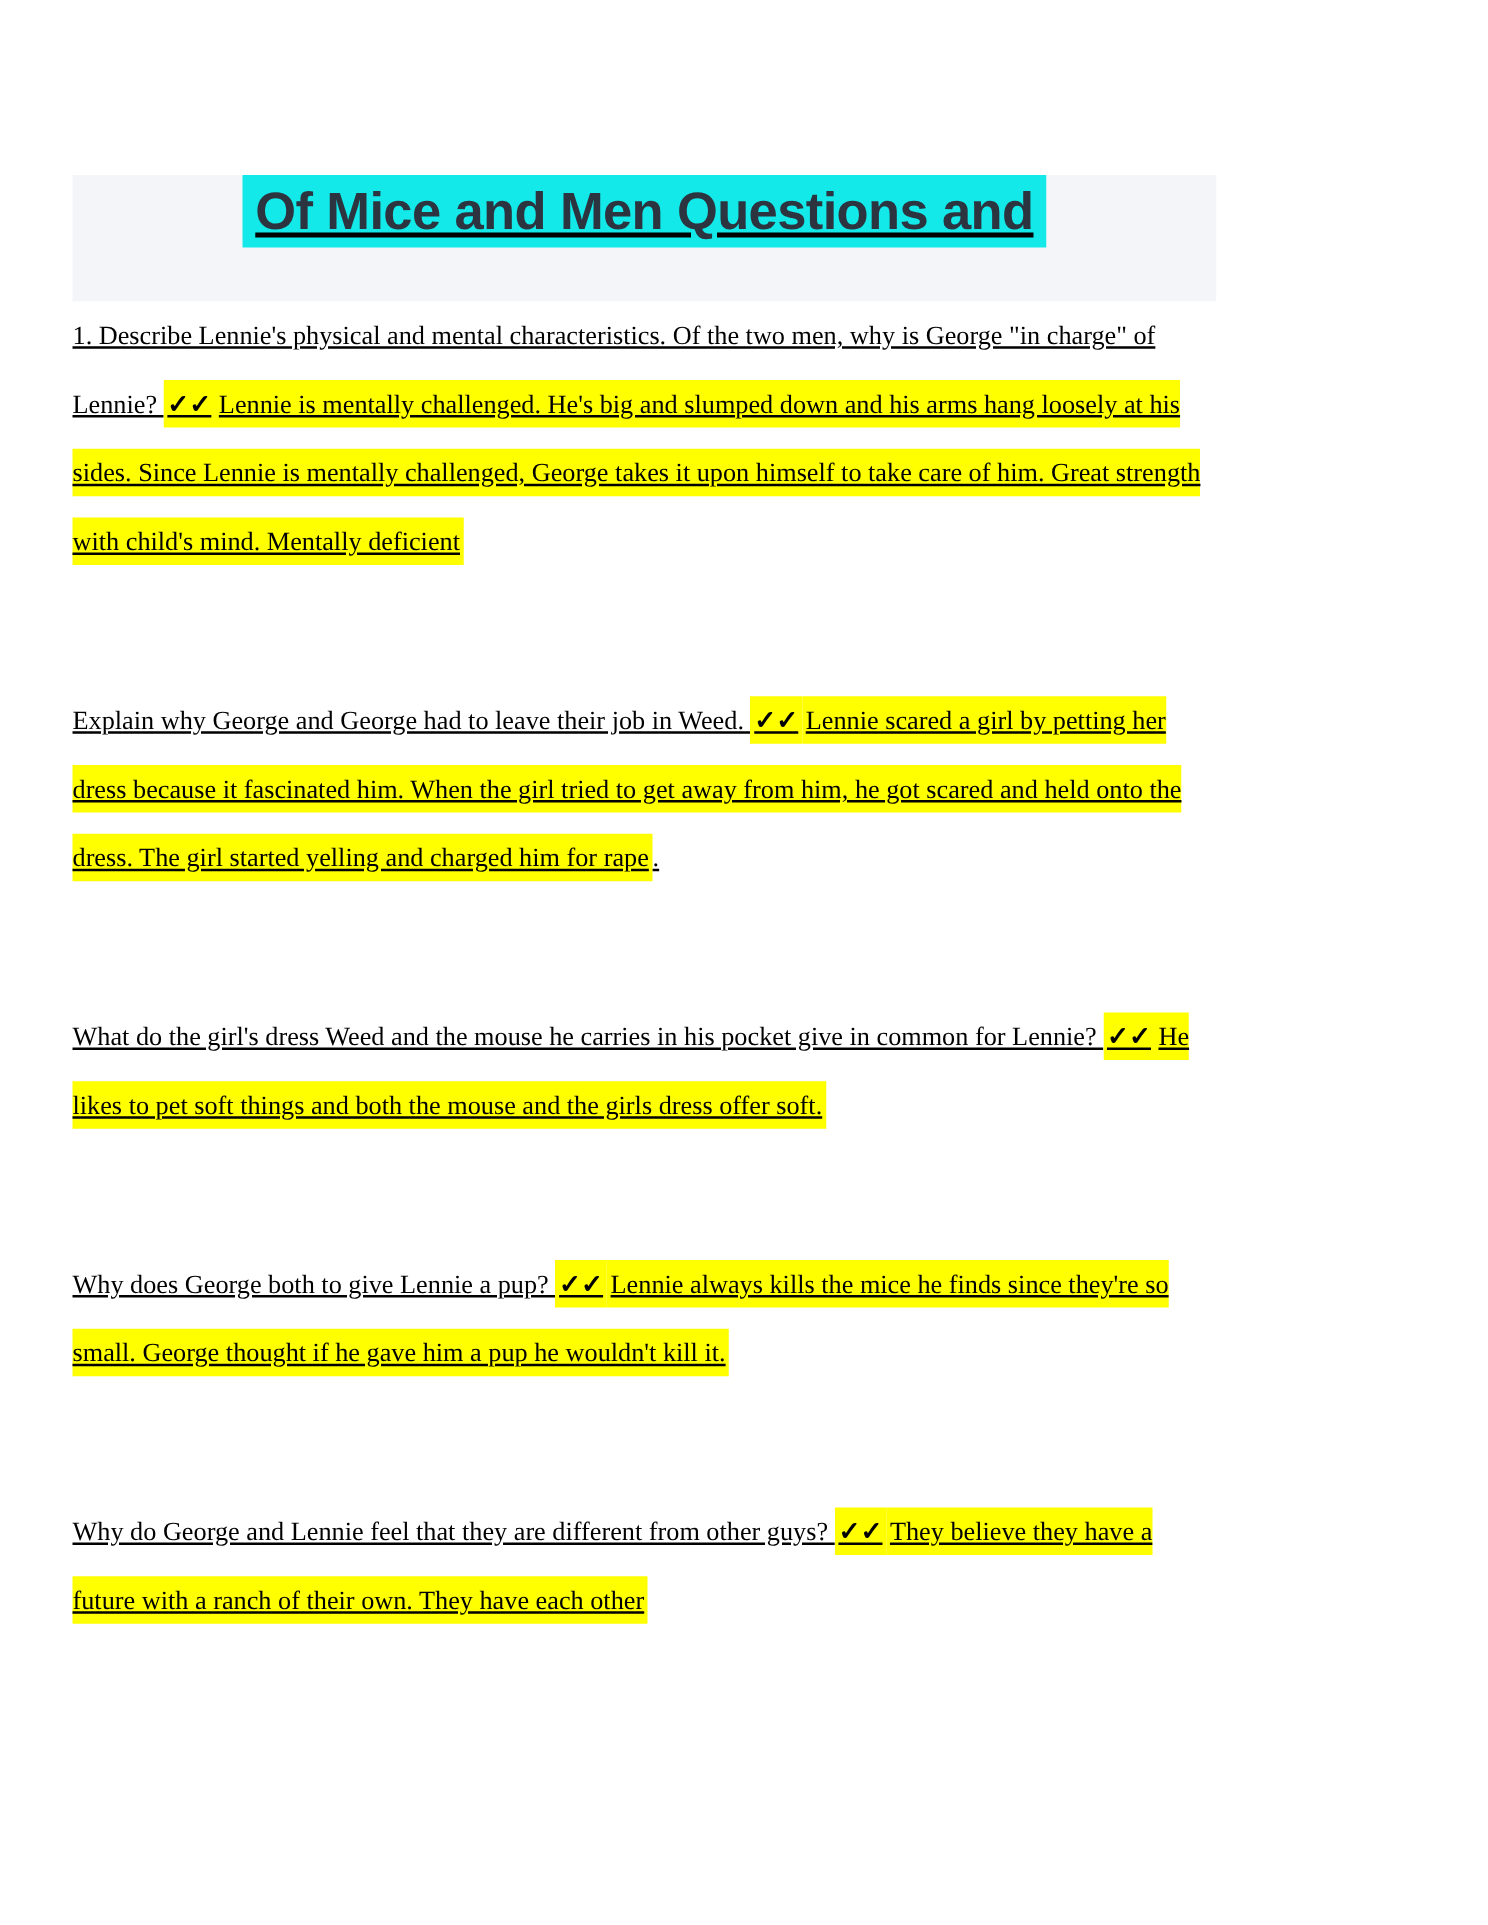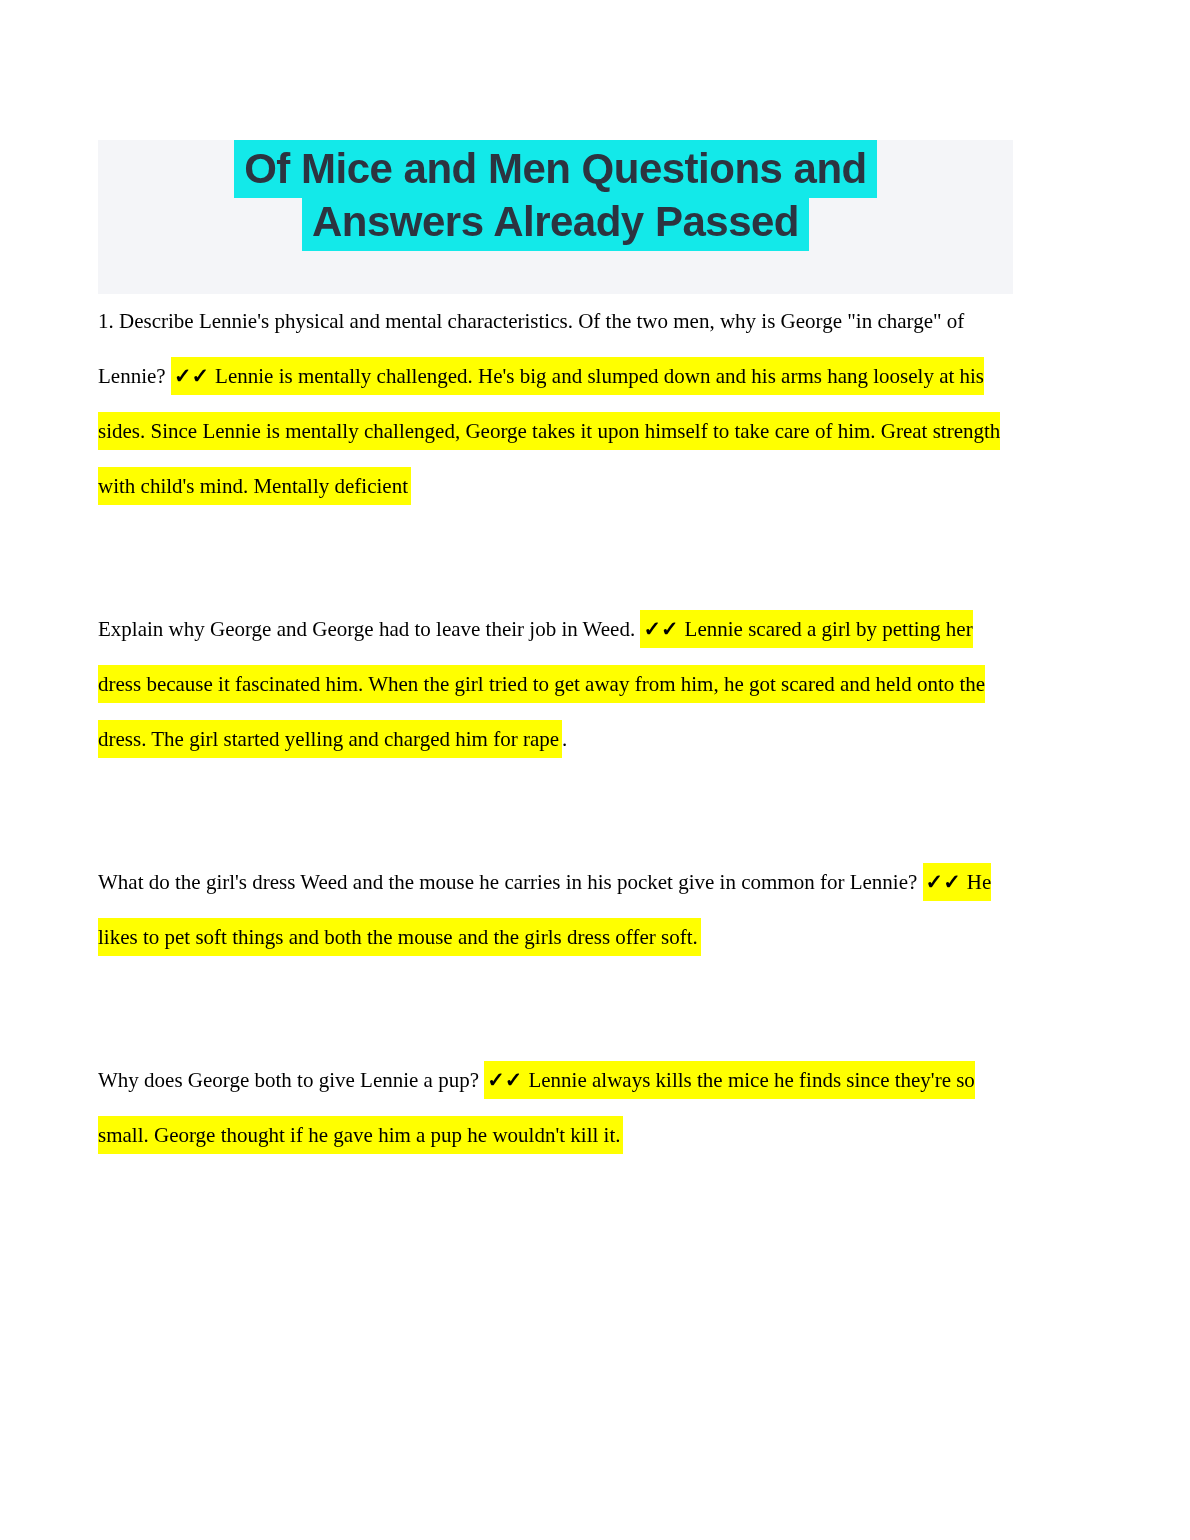--- a/index.html
+++ b/index.html
@@ -10,21 +10,22 @@
   body {
     width: 1190px;
     height: 1540px;
     position: relative;
     overflow: hidden;
     font-family: "Liberation Serif", serif;
     color: #000000;
   }
   .page-content {
     width: 915px;
-    margin-left: 98px;
+    margin-left: 58px;
+    text-decoration: underline;
   }
   
   .title-band {
     margin-top: 140px;
     background: #f4f5f8;
     padding: 2px 0 46px 0;
     text-align: center;
   }
   .title-line {
     font-family: "Liberation Sans", sans-serif;
@@ -56,23 +57,23 @@
     font-weight: bold;
   }
 </style>
 </head>
 <body>
 
 <div class="page-content">
 
   <div class="title-band">
     <div class="title-line"><span class="title-hl"><span>Of Mice and Men Questions and</span></span></div>
-    <div class="title-line"><span class="title-hl"><span>Answers Already Passed</span></span></div>
   </div>
 
   <div class="doc-body">
       <p class="qa"><span>1. Describe Lennie's physical and mental characteristics. Of the two men, why is George "in charge" of Lennie? </span><span class="hl check">✓✓</span><span class="hl">Lennie is mentally challenged. He's big and slumped down and his arms hang loosely at his sides. Since Lennie is mentally challenged, George takes it upon himself to take care of him. Great strength with child's mind. Mentally deficient</span></p>
       <p class="qa"><span>Explain why George and George had to leave their job in Weed. </span><span class="hl check">✓✓</span><span class="hl">Lennie scared a girl by petting her dress because it fascinated him. When the girl tried to get away from him, he got scared and held onto the dress. The girl started yelling and charged him for rape</span><span>.</span></p>
       <p class="qa"><span>What do the girl's dress Weed and the mouse he carries in his pocket give in common for Lennie? </span><span class="hl check">✓✓</span><span class="hl">He likes to pet soft things and both the mouse and the girls dress offer soft.</span></p>
       <p class="qa"><span>Why does George both to give Lennie a pup? </span><span class="hl check">✓✓</span><span class="hl">Lennie always kills the mice he finds since they're so small. George thought if he gave him a pup he wouldn't kill it.</span></p>
+      <p class="qa"><span>Why do George and Lennie feel that they are different from other guys? </span><span class="hl check">✓✓</span><span class="hl">They believe they have a future with a ranch of their own. They have each other</span></p>
     </div>
 
 </div>
 
 </body></html>

